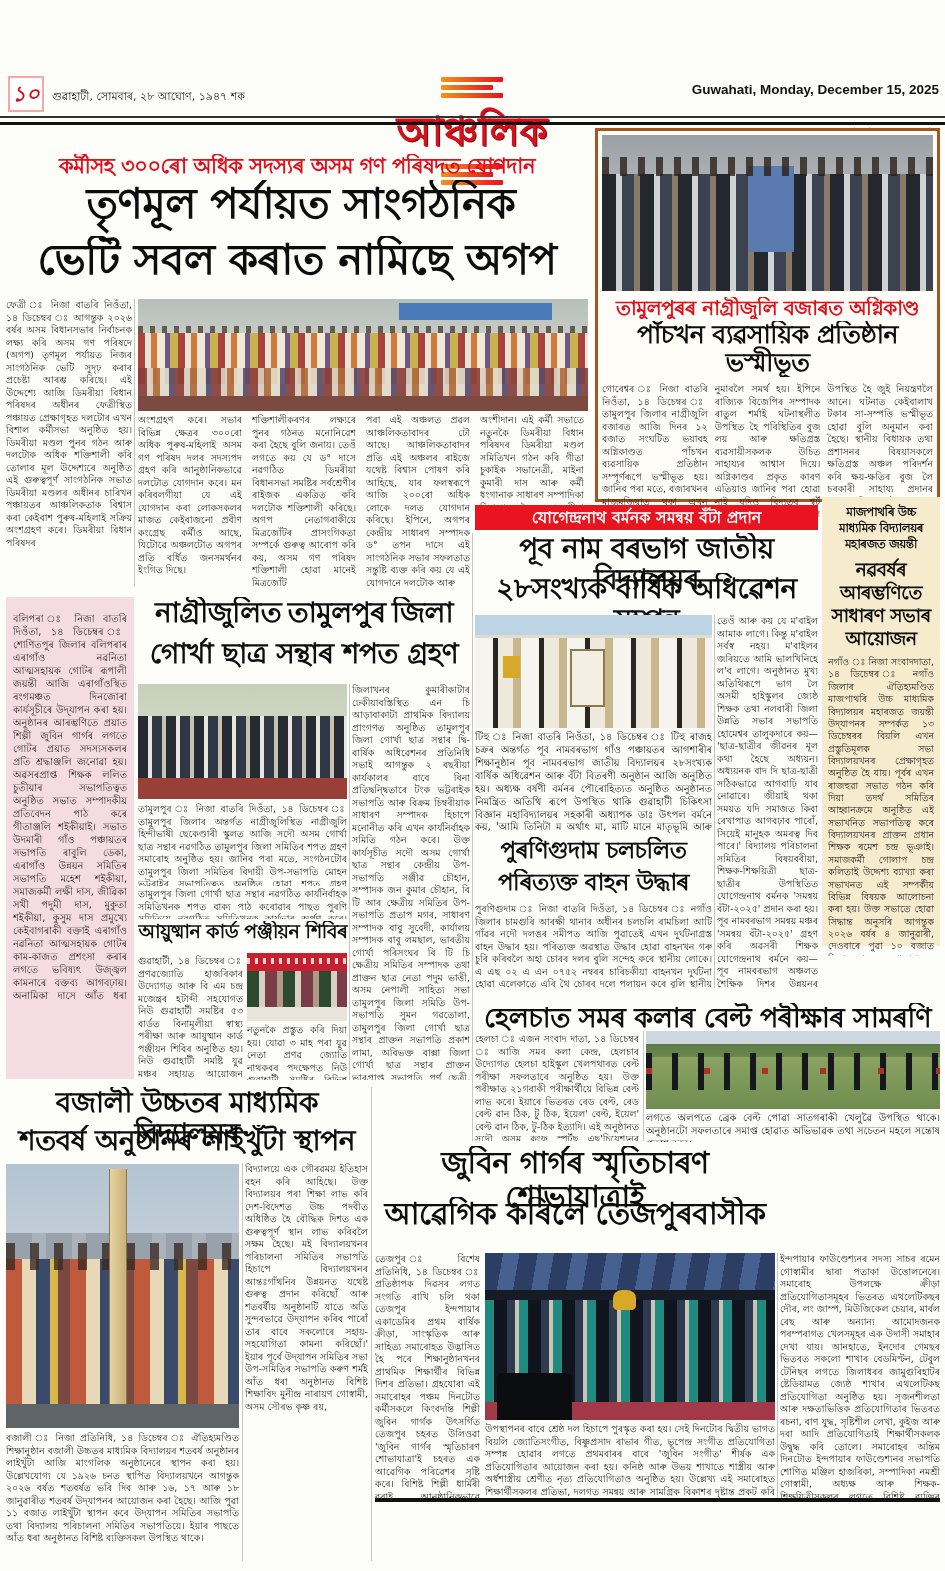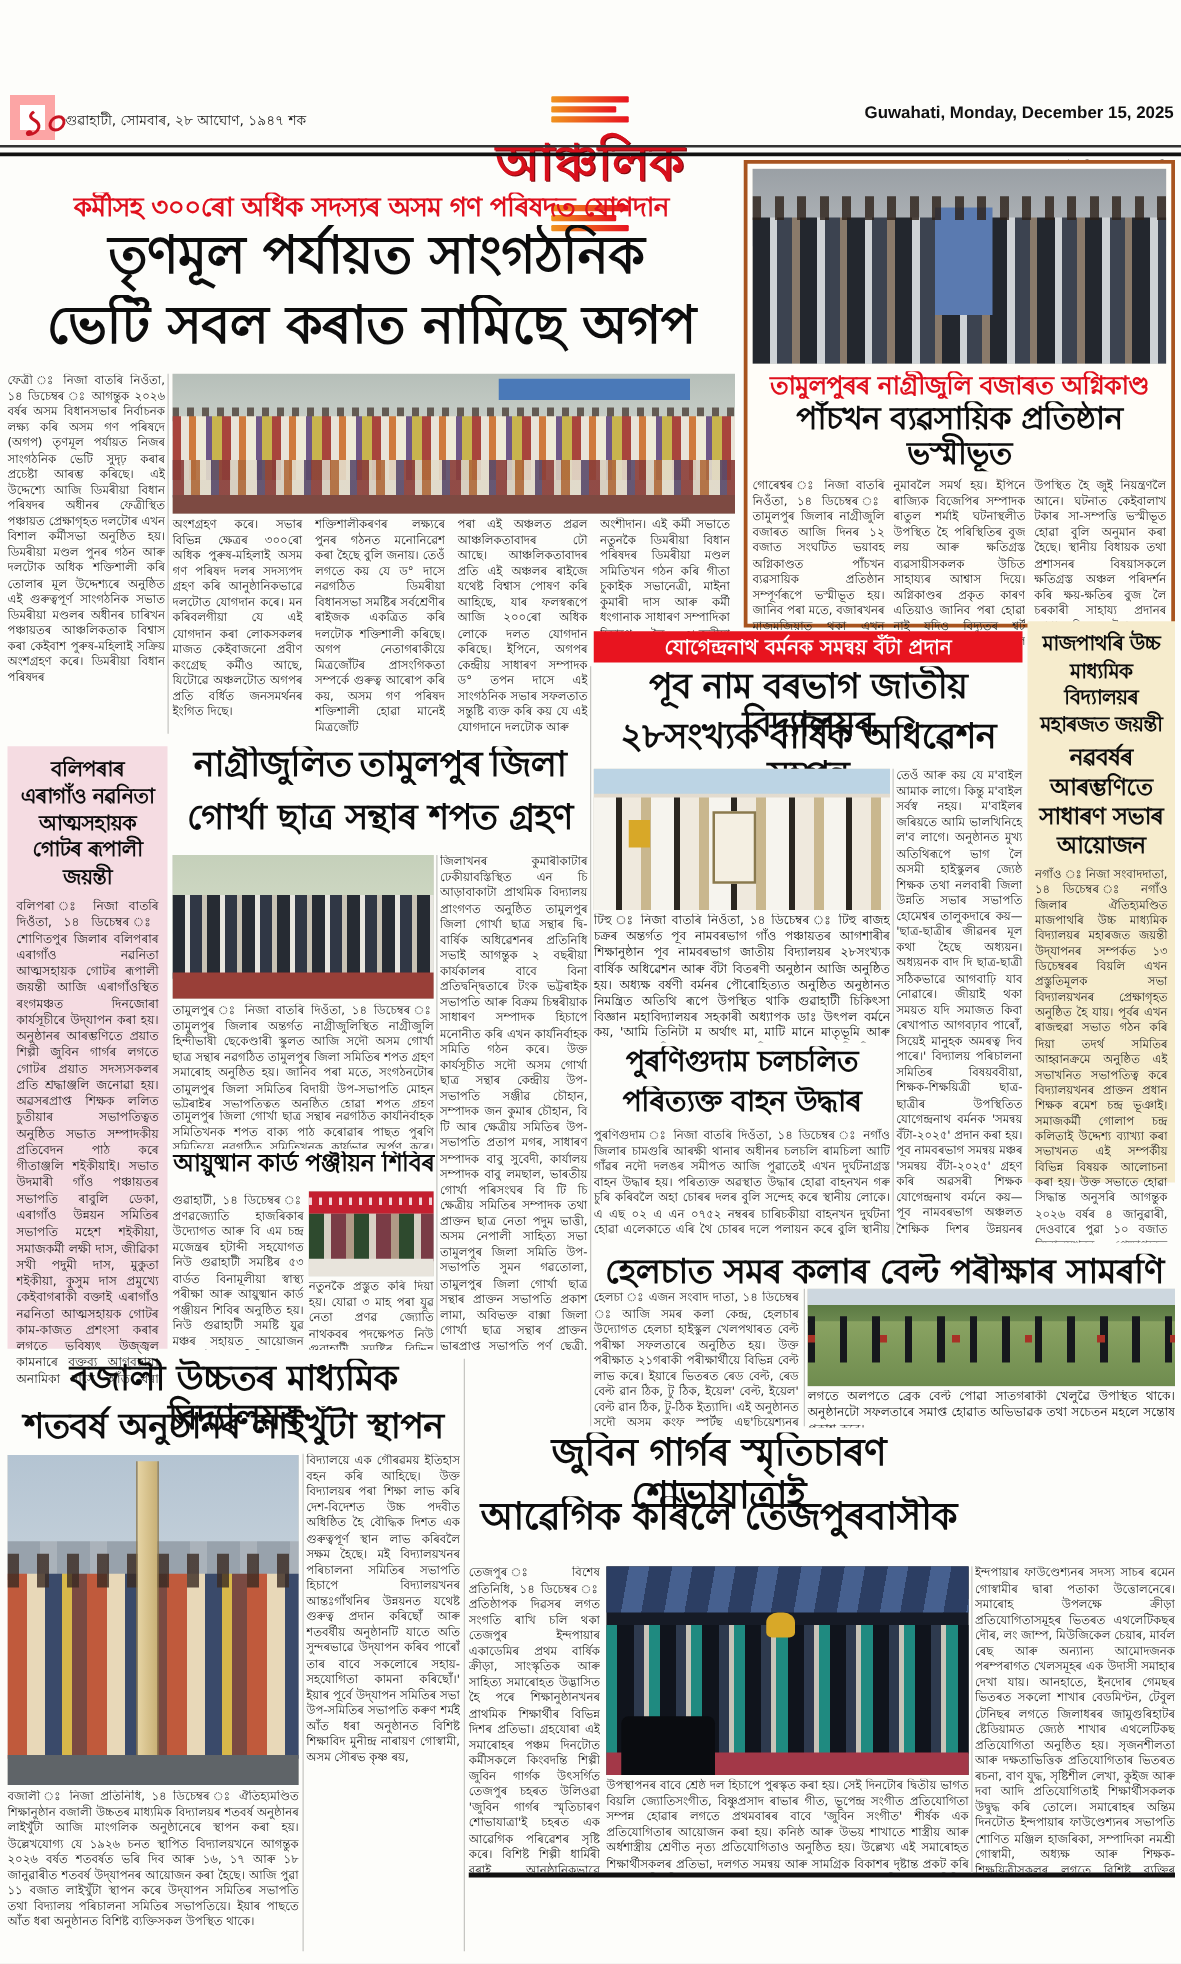--- a/index.html
+++ b/index.html
@@ -20,21 +20,21 @@
              background:linear-gradient(90deg,#f0931e,#e8131f);}
   .banner{background:#e8141f;color:#fff;font-weight:bold;text-align:center;
           font-family:"DejaVu Serif", serif;overflow:hidden;}
   .boxed{box-sizing:border-box;}
 </style>
 </head>
 <body>
 
 <div id="page">
 
-  <div class="abs boxed" style="left:8px;top:76px;width:36px;height:36px;border:8px solid #fca5a5;background:#fff;text-align:center;line-height:32px;font-weight:bold;font-style:italic;font-size:28px;color:#c81422;">১০</div>
+  <div class="abs boxed" style="left:8px;top:76px;width:36px;height:36px;border:2px solid #fca5a5;background:#fff;text-align:center;line-height:32px;font-weight:bold;font-style:italic;font-size:21px;color:#c81422;">১০</div>
   <div class="abs" style="left:52px;top:88px;font-size:11px;color:#222;font-family:'DejaVu Sans',sans-serif;">গুৱাহাটী, সোমবাৰ, ২৮ আঘোণ, ১৯৪৭ শক</div>
 
   <div class="abs" style="left:272px;top:74px;width:400px;display:flex;align-items:center;justify-content:center;gap:10px;flex-direction:column;">
     <div class="deco">
       <span style="width:62px"></span>
         <span style="width:52px"></span>
         <span style="width:62px"></span>
     </div>
     <div style="font-family:'DejaVu Serif',serif;font-weight:bold;font-size:40px;color:#d8101c;text-shadow:1px 1px 0 #7e0a10;line-height:1;">আঞ্চলিক</div>
     <div class="deco">
@@ -79,21 +79,20 @@
     <div class="hd red-hd" style="font-size:20px;margin-top:6px;">তামুলপুৰৰ নাগ্ৰীজুলি বজাৰত অগ্নিকাণ্ড</div>
     <div class="hd" style="font-size:25px;margin-top:2px;">পাঁচখন ব্যৱসায়িক প্ৰতিষ্ঠান ভস্মীভূত</div>
     <div style="display:flex;gap:7px;margin-top:6px;height:138px;overflow:hidden;">
       <div class="bt" style="width:33%;">গোৰেশ্বৰ ঃ নিজা বাতৰি নিওঁতা, ১৪ ডিচেম্বৰ ঃ তামুলপুৰ জিলাৰ নাগ্ৰীজুলি বজাৰত আজি দিনৰ ১২ বজাত সংঘটিত ভয়াবহ অগ্নিকাণ্ডত পাঁচখন ব্যৱসায়িক প্ৰতিষ্ঠান সম্পূৰ্ণৰূপে ভস্মীভূত হয়। জানিব পৰা মতে, বজাৰখনৰ মাজমজিয়াত থকা এখন গেলামাল দোকানত প্ৰথমে জুই লগাত লাহে লাহে কাষৰ দোকানসমূহলৈ বিয়পি পৰে। স্থানীয় ৰাইজে তৎক্ষণাত জুই</div>
       <div class="bt" style="width:33%;">নুমাবলৈ সমৰ্থ হয়। ইপিনে ৰাজ্যিক বিজেপিৰ সম্পাদক ৰাতুল শৰ্মাই ঘটনাস্থলীত উপস্থিত হৈ পৰিস্থিতিৰ বুজ লয় আৰু ক্ষতিগ্ৰস্ত ব্যৱসায়ীসকলক উচিত সাহায্যৰ আশ্বাস দিয়ে। অগ্নিকাণ্ডৰ প্ৰকৃত কাৰণ এতিয়াও জানিব পৰা হোৱা নাই যদিও বিদ্যুতৰ শ্বৰ্ট চাৰ্কিটৰ পৰাই জুই লগা বুলি সন্দেহ কৰা হৈছে। অগ্নিনিৰ্বাপক বাহিনীৰ গাড়ীয়ে</div>
       <div class="bt" style="width:33%;">উপস্থিত হৈ জুই নিয়ন্ত্ৰণলৈ আনে। ঘটনাত কেইবালাখ টকাৰ সা-সম্পত্তি ভস্মীভূত হোৱা বুলি অনুমান কৰা হৈছে। স্থানীয় বিধায়ক তথা প্ৰশাসনৰ বিষয়াসকলে ক্ষতিগ্ৰস্ত অঞ্চল পৰিদৰ্শন কৰি ক্ষয়-ক্ষতিৰ বুজ লৈ চৰকাৰী সাহায্য প্ৰদানৰ আশ্বাস দিয়ে। ঘটনাক কেন্দ্ৰ কৰি অঞ্চলটোত শোকৰ ছাঁ পৰিছে।</div>
     </div>
   </div>
 
   <div class="abs boxed" style="left:6px;top:597px;width:128px;height:482px;background:#f5dce2;padding:8px 7px;">
-    <div class="hd" style="font-size:16.5px;line-height:1.3;">বলিপৰাৰ এৰাগাঁও নৱনিতা আত্মসহায়ক গোটৰ ৰূপালী জয়ন্তী</div>
     <div class="bt" style="margin-top:7px;font-size:9.8px;height:390px;">বলিপৰা ঃ নিজা বাতৰি দিওঁতা, ১৪ ডিচেম্বৰ ঃ শোণিতপুৰ জিলাৰ বলিপৰাৰ এৰাগাঁও নৱনিতা আত্মসহায়ক গোটৰ ৰূপালী জয়ন্তী আজি এৰাগাঁওস্থিত ৰংগমঞ্চত দিনজোৰা কাৰ্যসূচীৰে উদ্‌যাপন কৰা হয়। অনুষ্ঠানৰ আৰম্ভণিতে প্ৰয়াত শিল্পী জুবিন গাৰ্গৰ লগতে গোটৰ প্ৰয়াত সদস্যসকলৰ প্ৰতি শ্ৰদ্ধাঞ্জলি জনোৱা হয়। অৱসৰপ্ৰাপ্ত শিক্ষক ললিত চুতীয়াৰ সভাপতিত্বত অনুষ্ঠিত সভাত সম্পাদকীয় প্ৰতিবেদন পাঠ কৰে গীতাঞ্জলি শইকীয়াই। সভাত উদমাৰী গাঁও পঞ্চায়তৰ সভাপতি ৰাবুলি ডেকা, এৰাগাঁও উন্নয়ন সমিতিৰ সভাপতি মহেশ শইকীয়া, সমাজকৰ্মী লক্ষী দাস, জীৱিকা সখী পদুমী দাস, মুকুতা শইকীয়া, কুসুম দাস প্ৰমুখ্যে কেইবাগৰাকী বক্তাই এৰাগাঁও নৱনিতা আত্মসহায়ক গোটৰ কাম-কাজত প্ৰশংসা কৰাৰ লগতে ভবিষ্যৎ উজ্জ্বল কামনাৰে বক্তব্য আগবঢ়ায়। অনামিকা দাসে আঁত ধৰা সভাত বহুকেইগৰাকী বিশিষ্ট ব্যক্তিক সম্বৰ্ধনা জনায়।</div>
   </div>
 
   <div class="abs hd" style="left:138px;top:597px;width:332px;font-size:28px;font-family:Liberation Serif, serif;">নাগ্ৰীজুলিত তামুলপুৰ জিলা</div>
   <div class="abs hd" style="left:138px;top:638px;width:332px;font-size:28px;">গোৰ্খা ছাত্ৰ সন্থাৰ শপত গ্ৰহণ</div>
 
   <div class="photo" style="left:138px;top:684px;width:209px;height:115px;">
     <div class="pl" style="top:0;height:55%;background:linear-gradient(#c5d0ba,#d4dcc8);"></div>
     <div class="pl" style="top:28%;height:58%;background:repeating-linear-gradient(90deg,#262b33 0 10px,#e8e6e0 10px 14px,#303745 14px 24px,#c8c2b4 24px 28px);"></div>
     <div class="pl" style="bottom:0;height:18%;background:#993f38;"></div>
@@ -124,21 +123,21 @@
     <div class="pl" style="top:36%;left:12%;width:7%;height:20%;background:#d8a828;"></div>
   </div>
   <div class="abs cap" style="left:475px;top:731px;width:237px;height:103px;">টিহু ঃ নিজা বাতৰি নিওঁতা, ১৪ ডিচেম্বৰ ঃ টিহু ৰাজহ চক্ৰৰ অন্তৰ্গত পূব নামবৰভাগ গাঁও পঞ্চায়তৰ আগশাৰীৰ শিক্ষানুষ্ঠান পূব নামবৰভাগ জাতীয় বিদ্যালয়ৰ ২৮সংখ্যক বাৰ্ষিক অধিৱেশন আৰু বঁটা বিতৰণী অনুষ্ঠান আজি অনুষ্ঠিত হয়। অধ্যক্ষ বৰ্ষণী বৰ্মনৰ পৌৰোহিত্যত অনুষ্ঠিত অনুষ্ঠানত নিমন্ত্ৰিত অতিথি ৰূপে উপস্থিত থাকি গুৱাহাটী চিকিৎসা বিজ্ঞান মহাবিদ্যালয়ৰ সহকাৰী অধ্যাপক ডাঃ উৎপল বৰ্মনে কয়, 'আমি তিনিটা ম অৰ্থাৎ মা, মাটি মানে মাতৃভূমি আৰু মাতৃভাষাৰ প্ৰতি দায়বদ্ধ হ'ব লাগিব। অন্যথা আমি নিজক মানুহ বুলি চিনাকি দিব নোৱাৰিম। আমাৰ শিপা কেতিয়াও পাহৰিব নালাগে।'</div>
   <div class="abs bt" style="left:717px;top:615px;width:101px;height:373px;">তেওঁ আৰু কয় যে ম'বাইল আমাক লাগে। কিন্তু ম'বাইল সৰ্বস্ব নহয়। ম'বাইলৰ জৰিয়তে আমি ভালখিনিহে ল'ব লাগে। অনুষ্ঠানত মুখ্য অতিথিৰূপে ভাগ লৈ অসমী হাইস্কুলৰ জ্যেষ্ঠ শিক্ষক তথা নলবাৰী জিলা উন্নতি সভাৰ সভাপতি হোমেশ্বৰ তালুকদাৰে কয়— 'ছাত্ৰ-ছাত্ৰীৰ জীৱনৰ মূল কথা হৈছে অধ্যয়ন। অধ্যয়নক বাদ দি ছাত্ৰ-ছাত্ৰী সঠিকভাৱে আগবাঢ়ি যাব নোৱাৰে। জীয়াই থকা সময়ত যদি সমাজত কিবা ৰেখাপাত আগবঢ়াব পাৰোঁ, সিয়েই মানুহক অমৰত্ব দিব পাৰে।' বিদ্যালয় পৰিচালনা সমিতিৰ বিষয়ববীয়া, শিক্ষক-শিক্ষয়িত্ৰী ছাত্ৰ-ছাত্ৰীৰ উপস্থিতিত যোগেন্দ্ৰনাথ বৰ্মনক 'সমন্বয় বঁটা-২০২৫' প্ৰদান কৰা হয়। পূব নামবৰভাগ সমন্বয় মঞ্চৰ 'সমন্বয় বঁটা-২০২৫' গ্ৰহণ কৰি অৱসৰী শিক্ষক যোগেন্দ্ৰনাথ বৰ্মনে কয়— পূব নামবৰভাগ অঞ্চলত শৈক্ষিক দিশৰ উন্নয়নৰ লক্ষ্যৰে জন্ম হৈছিল পূব নামবৰভাগ সমন্বয় মঞ্চ। সমন্বয় মঞ্চই এই বৃহত্তৰ অঞ্চলটোত শৈক্ষিক ক্ষেত্ৰত বিপ্লৱৰ সূচনা কৰিবলৈ সক্ষম হৈছে। মঞ্চৰ হৈ বৰ্মনক বঁটা প্ৰদান কৰে উপ-সভাপতি ভৱানন্দ বৰ্মন, সম্পাদক ধনজিৎ বৈশ্য আৰু বিদ্যালয়ৰ অধ্যক্ষ বৰ্মনী।</div>
 
   <div class="abs hd" style="left:475px;top:837px;width:237px;font-size:23px;">পুৰণিগুদাম চলচলিত</div>
   <div class="abs hd" style="left:475px;top:869px;width:237px;font-size:23px;">পৰিত্যক্ত বাহন উদ্ধাৰ</div>
   <div class="abs bt" style="left:475px;top:903px;width:237px;height:85px;">পুৰণিগুদাম ঃ নিজা বাতৰি দিওঁতা, ১৪ ডিচেম্বৰ ঃ নগাঁও জিলাৰ চামগুৰি আৰক্ষী থানাৰ অধীনৰ চলচলি ৰামচিলা আটি গাঁৱৰ নদৌ দলঙৰ সমীপত আজি পুৱাতেই এখন দুৰ্ঘটনাগ্ৰস্ত বাহন উদ্ধাৰ হয়। পৰিত্যক্ত অৱস্থাত উদ্ধাৰ হোৱা বাহনখন গৰু চুৰি কৰিবলৈ অহা চোৰৰ দলৰ বুলি সন্দেহ কৰে স্থানীয় লোকে। এ এছ ০২ এ এন ০৭৫২ নম্বৰৰ চাৰিচকীয়া বাহনখন দুৰ্ঘটনা হোৱা এলেকাতে এৰি থৈ চোৰৰ দলে পলায়ন কৰে বুলি স্থানীয় ৰাইজে সন্দেহ প্ৰকাশ কৰিছে। পাছত আৰক্ষীয়ে বাহনখন উদ্ধাৰ কৰে। বৰ্তমানলৈকে বাহনমালিকৰ বিষয়ে জানিব পৰা হোৱা নাই।</div>
 
   <div class="abs boxed" style="left:822px;top:497px;width:118px;height:449px;background:#f6eccd;padding:7px 6px;">
-    <div class="hd" style="font-size:16px;line-height:1.35;">মাজপাথৰি উচ্চ মাধ্যমিক বিদ্যালয়ৰ মহাৰজত জয়ন্তী</div>
+    <div class="hd" style="font-size:12px;line-height:1.35;">মাজপাথৰি উচ্চ মাধ্যমিক বিদ্যালয়ৰ মহাৰজত জয়ন্তী</div>
     <div class="hd" style="font-size:18.5px;line-height:1.25;margin-top:5px;">নৱবৰ্ষৰ আৰম্ভণিতে সাধাৰণ সভাৰ আয়োজন</div>
     <div class="bt" style="margin-top:6px;font-size:9.3px;height:300px;">নগাঁও ঃ নিজা সংবাদদাতা, ১৪ ডিচেম্বৰ ঃ নগাঁও জিলাৰ ঐতিহ্যমণ্ডিত মাজপাথৰি উচ্চ মাধ্যমিক বিদ্যালয়ৰ মহাৰজত জয়ন্তী উদ্‌যাপনৰ সম্পৰ্কত ১৩ ডিচেম্বৰৰ বিয়লি এখন প্ৰস্তুতিমূলক সভা বিদ্যালয়খনৰ প্ৰেক্ষাগৃহত অনুষ্ঠিত হৈ যায়। পূৰ্বৰ এখন ৰাজহুৱা সভাত গঠন কৰি দিয়া তদৰ্থ সমিতিৰ আহ্বানক্ৰমে অনুষ্ঠিত এই সভাখনিত সভাপতিত্ব কৰে বিদ্যালয়খনৰ প্ৰাক্তন প্ৰধান শিক্ষক ৰমেশ চন্দ্ৰ ভূঞাই। সমাজকৰ্মী গোলাপ চন্দ্ৰ কলিতাই উদ্দেশ্য ব্যাখ্যা কৰা সভাখনত এই সম্পৰ্কীয় বিভিন্ন বিষয়ক আলোচনা কৰা হয়। উক্ত সভাতে হোৱা সিদ্ধান্ত অনুসৰি আগন্তুক ২০২৬ বৰ্ষৰ ৪ জানুৱাৰী, দেওবাৰে পুৱা ১০ বজাত বিদ্যালয়খনৰ প্ৰেক্ষাগৃহতে এখন সাধাৰণ সভা আয়োজন কৰা হ'ল। উক্ত সাধাৰণ সভাত বৃহত্তৰ অঞ্চলবাসীৰ লগতে বৰ্তমান আৰু প্ৰাক্তন শিক্ষক-কৰ্মচাৰী, প্ৰাক্তন শিক্ষাৰ্থীকে ধৰি বিদ্যালয়খনৰ সৈতে বিগত সময়ছোৱাত প্ৰত্যক্ষ-পৰোক্ষভাৱে জড়িত সকলোৰে উপস্থিতি কামনা কৰিছে। আগন্তুক সাধাৰণ সভাত মহাৰজত জয়ন্তী</div>
   </div>
 
   <div class="abs hd" style="left:475px;top:991px;width:465px;font-size:27px;margin-top:12px;">হেলচাত সমৰ কলাৰ বেল্ট পৰীক্ষাৰ সামৰণি</div>
   <div class="abs bt" style="left:475px;top:1033px;width:164px;height:108px;">হেলচা ঃ এজন সংবাদ দাতা, ১৪ ডিচেম্বৰ ঃ আজি সমৰ কলা কেন্দ্ৰ, হেলচাৰ উদ্যোগত হেলচা হাইস্কুল খেলপথাৰত বেল্ট পৰীক্ষা সফলতাৰে অনুষ্ঠিত হয়। উক্ত পৰীক্ষাত ২১গৰাকী পৰীক্ষাৰ্থীয়ে বিভিন্ন বেল্ট লাভ কৰে। ইয়াৰে ভিতৰত ৰেড বেল্ট, ৰেড বেল্ট ৱান ঠিক, টু ঠিক, ইয়েল' বেল্ট, ইয়েল' বেল্ট ৱান ঠিক, টু-ঠিক ইত্যাদি। এই অনুষ্ঠানত সদৌ অসম কংফু স্পৰ্টছ এছ'চিয়েশ্যনৰ সাধাৰণ সম্পাদক আজাহাৰুল আমিন, কোষাধ্যক্ষ চামচুল হক, জিলা</div>
   <div class="photo" style="left:646px;top:1031px;width:294px;height:78px;">
     <div class="pl" style="top:0;height:20%;background:#cdd7df;"></div>
     <div class="pl" style="top:17%;height:17%;background:linear-gradient(#5c7a44,#6d8a50);"></div>
     <div class="pl" style="top:33%;height:67%;background:linear-gradient(#8aa362,#6f8c4f);"></div>

